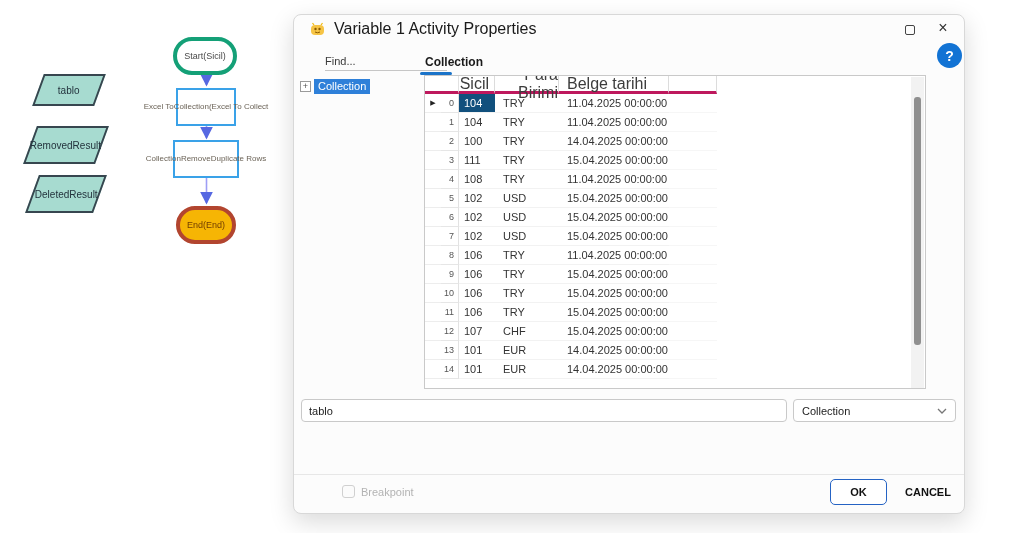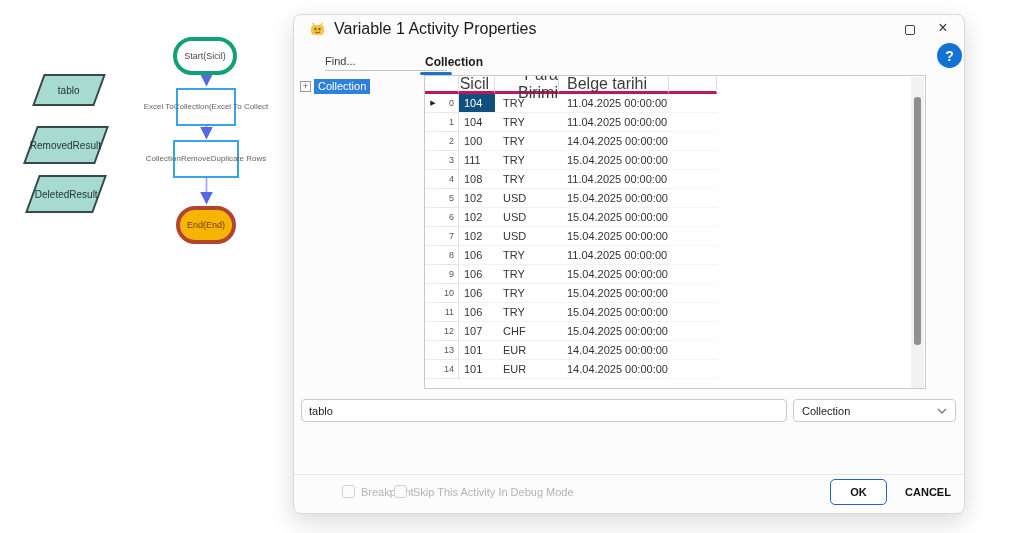--- a/index.html
+++ b/index.html
@@ -295,21 +295,17 @@
         <polyline points="1,1 5,5 9,1" fill="none" stroke="#777" stroke-width="1.3"></polyline>
       </svg>
     </div>
 
     <div id="footer-sep"></div>
 
     <div id="cb-row1">
       <span class="checkbox"></span>
       <span class="cb-label">Breakpoint</span>
     </div>
-    <div id="cb-row2">
-      <span class="checkbox"></span>
-      <span class="cb-label">Skip This Activity In Debug Mode</span>
-    </div>
 
     <div id="btn-ok">OK</div>
     <div id="btn-cancel">CANCEL</div>
   </div>
 </div>
 
 </body></html>

